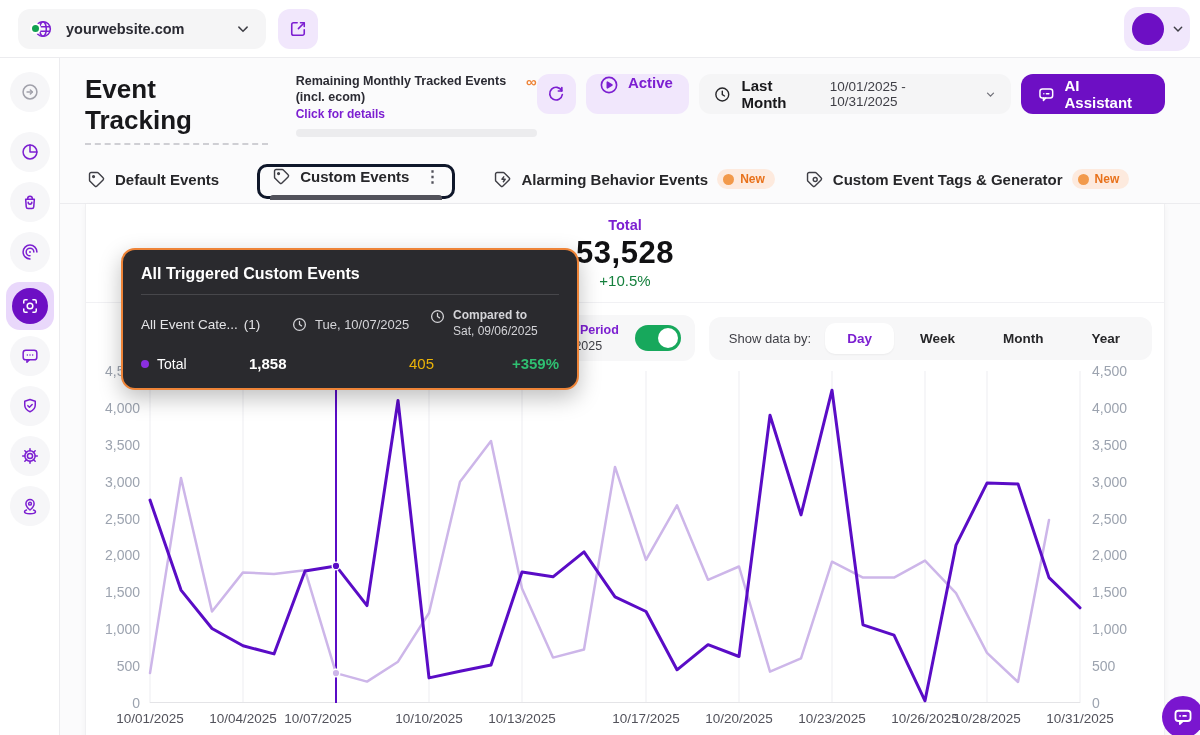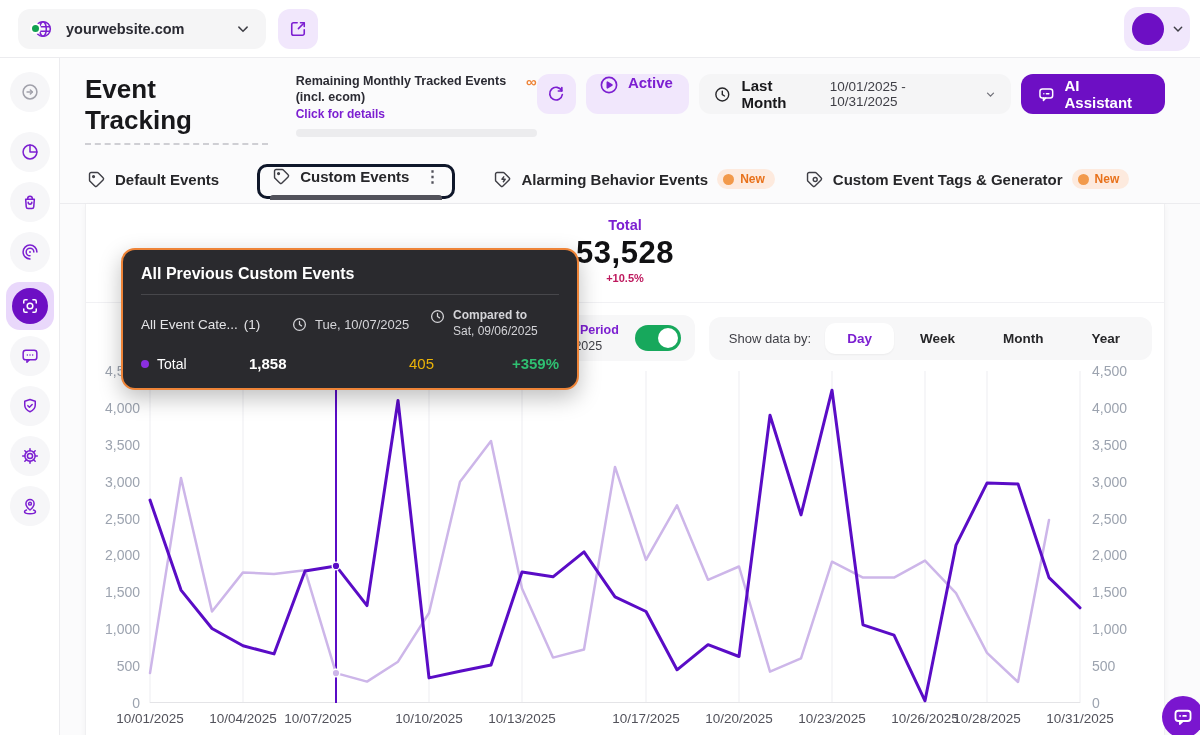--- a/index.html
+++ b/index.html
@@ -75,21 +75,21 @@
   .badge-new .b-dot { width:11px; height:11px; border-radius:50%; background:#f2994a; }
   .badge-new .b-txt { font-size:12px; font-weight:700; color:#e8711a; }
 
   
   .card { margin:0 35px 0 25px; background:#fff; border:1px solid #f0f0f2; border-top:none;
     border-radius:0 0 16px 16px; box-shadow:0 2px 6px rgba(0,0,0,.04); position:relative;
     height:552px; }
   .summary { text-align:center; padding-top:13px; height:99px; border-bottom:1px solid #f1f1f4; }
   .summary .s-label { font-size:14.5px; font-weight:700; color:#7c1fd1; }
   .summary .s-value { font-size:31px; font-weight:700; color:#111113; margin-top:2px; letter-spacing:.5px; }
-  .summary .s-delta { font-size:11px; font-weight:700; color:#be185d; margin-top:1px; }
+  .summary .s-delta { font-size:15px; font-weight:400; color:#15803d; margin-top:1px; }
 
   .controls { display:flex; align-items:center; justify-content:flex-end; gap:14px; padding:12px 12px 6px; }
   .compare-pill { background:#f7f7f8; border-radius:12px; display:flex; align-items:center;
     gap:16px; padding:8px 14px; }
   .compare-pill .c-label { font-size:12.5px; font-weight:700; color:#7c1fd1; }
   .compare-pill .c-range { font-size:12.5px; color:#3f3f46; margin-top:2px; }
   .toggle { width:46px; height:26px; border-radius:13px; background:#17a85c; position:relative; cursor:pointer; }
   .toggle .knob { position:absolute; top:3px; right:3px; width:20px; height:20px; border-radius:50%; background:#fff; }
   .show-pill { background:#f7f7f8; border-radius:12px; display:flex; align-items:center;
     padding:6px 10px; gap:4px; }
@@ -343,21 +343,21 @@
 
     <div class="card">
 
       <div class="summary">
         <div class="s-label">Total</div>
         <div class="s-value">53,528</div>
         <div class="s-delta">+10.5%</div>
       </div>
 
       <div class="tooltip">
-        <div class="tt-title">All Previous Custom Events</div>
+        <div class="tt-title">All Triggered Custom Events</div>
         <div class="tt-div"></div>
         <div class="tt-meta">
           <div class="m1">
             <span>All Event Cate...</span>
               <span>(1)</span>
           </div>
           <div class="m2">
             <svg class="ic clock" width="17" height="17" viewBox="0 0 24 24" fill="none" stroke="currentColor" stroke-width="1.8" stroke-linecap="round">
                 <circle cx="12" cy="12" r="8.3"></circle>
                 <path d="M12 7.6V12l2.9 1.9"></path>

